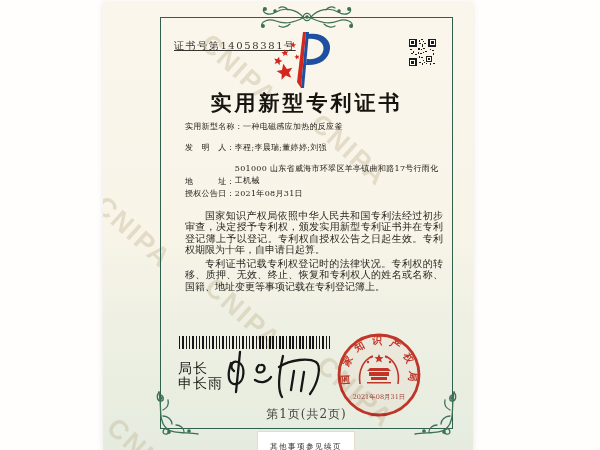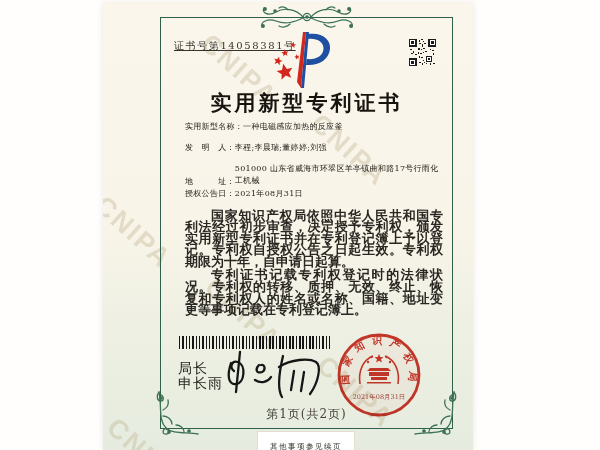--- a/index.html
+++ b/index.html
@@ -26,21 +26,21 @@
   .logo{position:absolute;left:112px;top:12px;width:62px;height:60px;}
   .title{position:absolute;left:0;top:71px;width:100%;text-align:center;font-size:21px;font-weight:bold;
          letter-spacing:3px;color:#17140f;}
   .content{position:absolute;left:24px;top:104px;width:258px;color:#26231d;}
   .row{font-size:8px;line-height:9px;margin-bottom:11.5px;letter-spacing:.3px;white-space:nowrap;}
   .addr{display:flex;white-space:normal;margin-bottom:3px;align-items:flex-end;}
   .addr .lab{flex:none;}
   .addr .val{width:214px;line-height:11.5px;}
   .grant{display:flex;gap:52px;}
   .paras{margin-top:5px;}
-  .paras p{margin:0 0 2px 0;font-size:13px;line-height:11.6px;text-align:justify;text-indent:2em;color:#2a2722;font-weight:bold;}
+  .paras p{margin:0 0 2px 0;font-size:10px;line-height:11.6px;text-align:justify;text-indent:2em;color:#2a2722;}
   .barcode{position:absolute;left:18px;top:318px;width:151px;height:13px;
            background:repeating-linear-gradient(90deg,#161616 0 1.5px,rgba(0,0,0,0) 1.5px 2.6px,
            #161616 2.6px 4.6px,rgba(0,0,0,0) 4.6px 7.2px,#161616 7.2px 8px,rgba(0,0,0,0) 8px 10px);}
   .signer{position:absolute;left:17px;top:343px;font-size:14px;line-height:15px;color:#211f1b;letter-spacing:1px;}
   .signature{position:absolute;left:58px;top:329px;width:112px;height:60px;}
   .seal{position:absolute;left:174px;top:313px;width:88px;height:88px;opacity:.93;mix-blend-mode:multiply;}
   .pagenum{position:absolute;left:0;bottom:5px;width:100%;text-align:center;font-size:12px;color:#45413a;letter-spacing:1px;}
   .note{position:absolute;left:203px;top:429px;transform:translateX(-50%);background:#ffffff;
         border:1px solid #e2ddcd;font-size:7.5px;letter-spacing:1.5px;padding:10px 12px;color:#332f28;white-space:nowrap;}
 </style>

